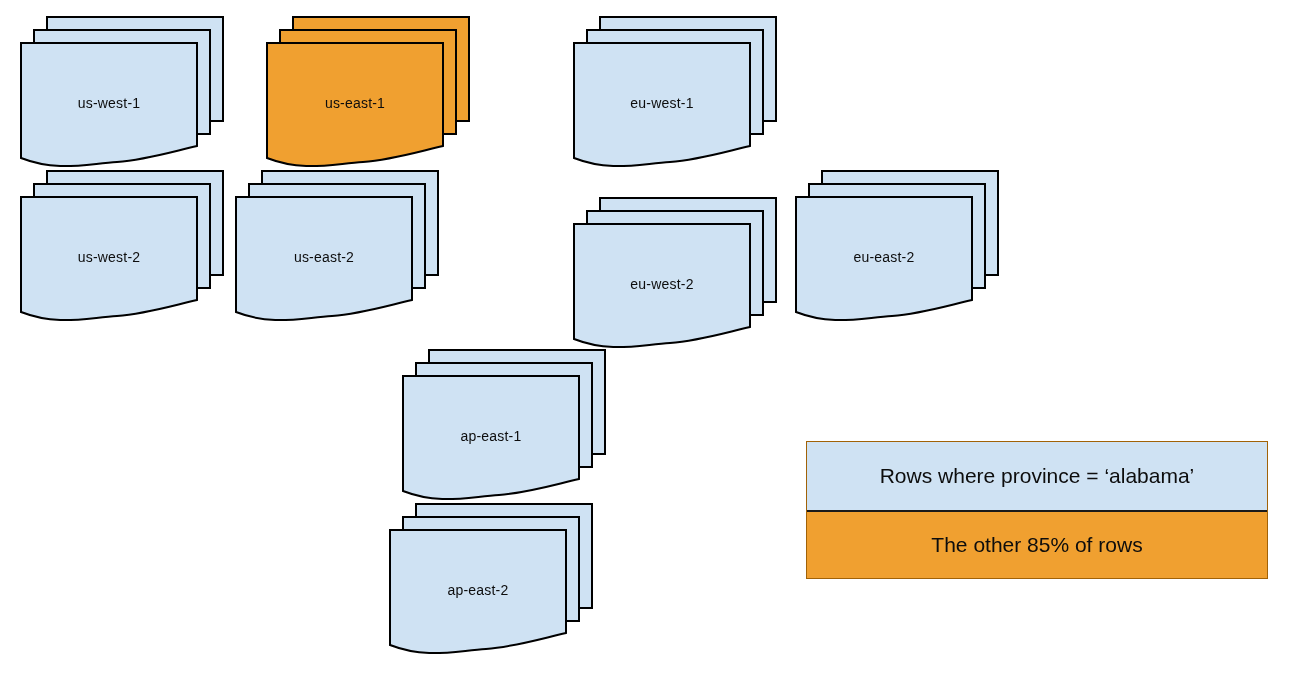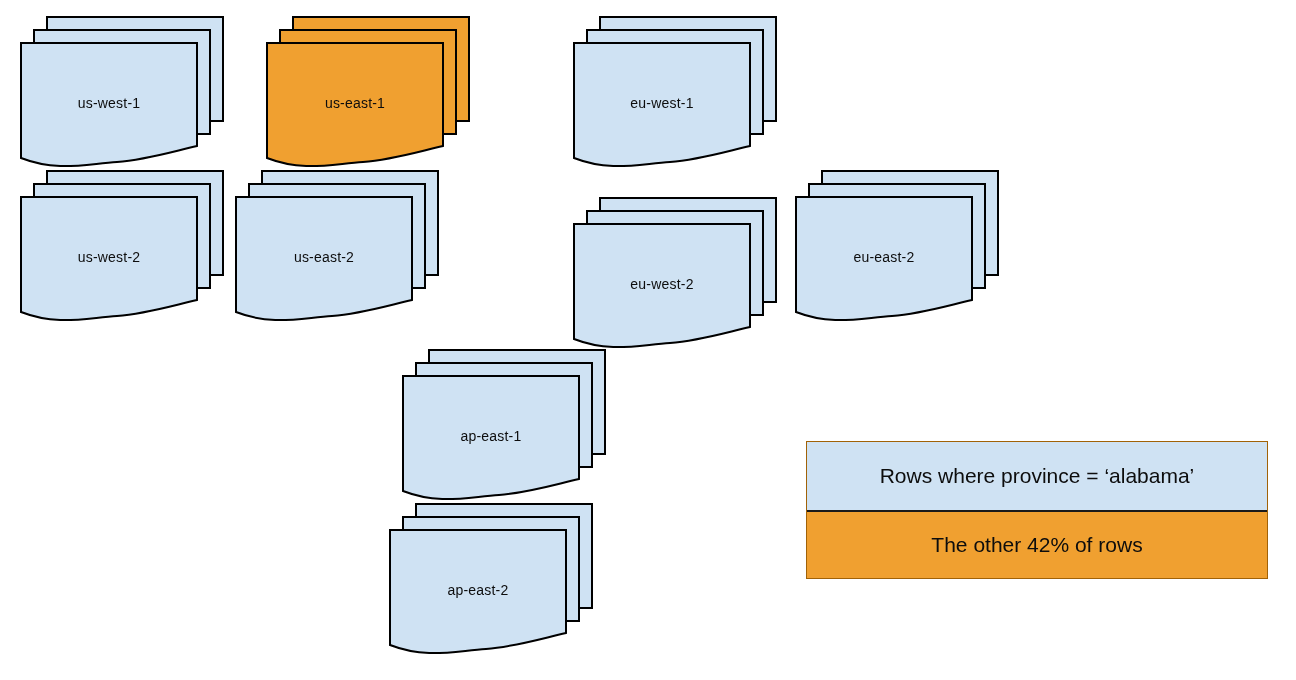--- a/index.html
+++ b/index.html
@@ -139,17 +139,17 @@
         <use href="#doc-stack"></use>
       </svg>
     <div class="stack-label">ap-east-2</div>
   </div>
 
   <div class="legend">
     <div class="legend-row" style="background: rgb(207, 226, 243);">
       <span>Rows where province = ‘alabama’</span>
     </div>
     <div class="legend-row" style="background: rgb(240, 160, 48);">
-      <span>The other 42% of rows</span>
+      <span>The other 85% of rows</span>
     </div>
   </div>
 
 </div>
 
 </body></html>

